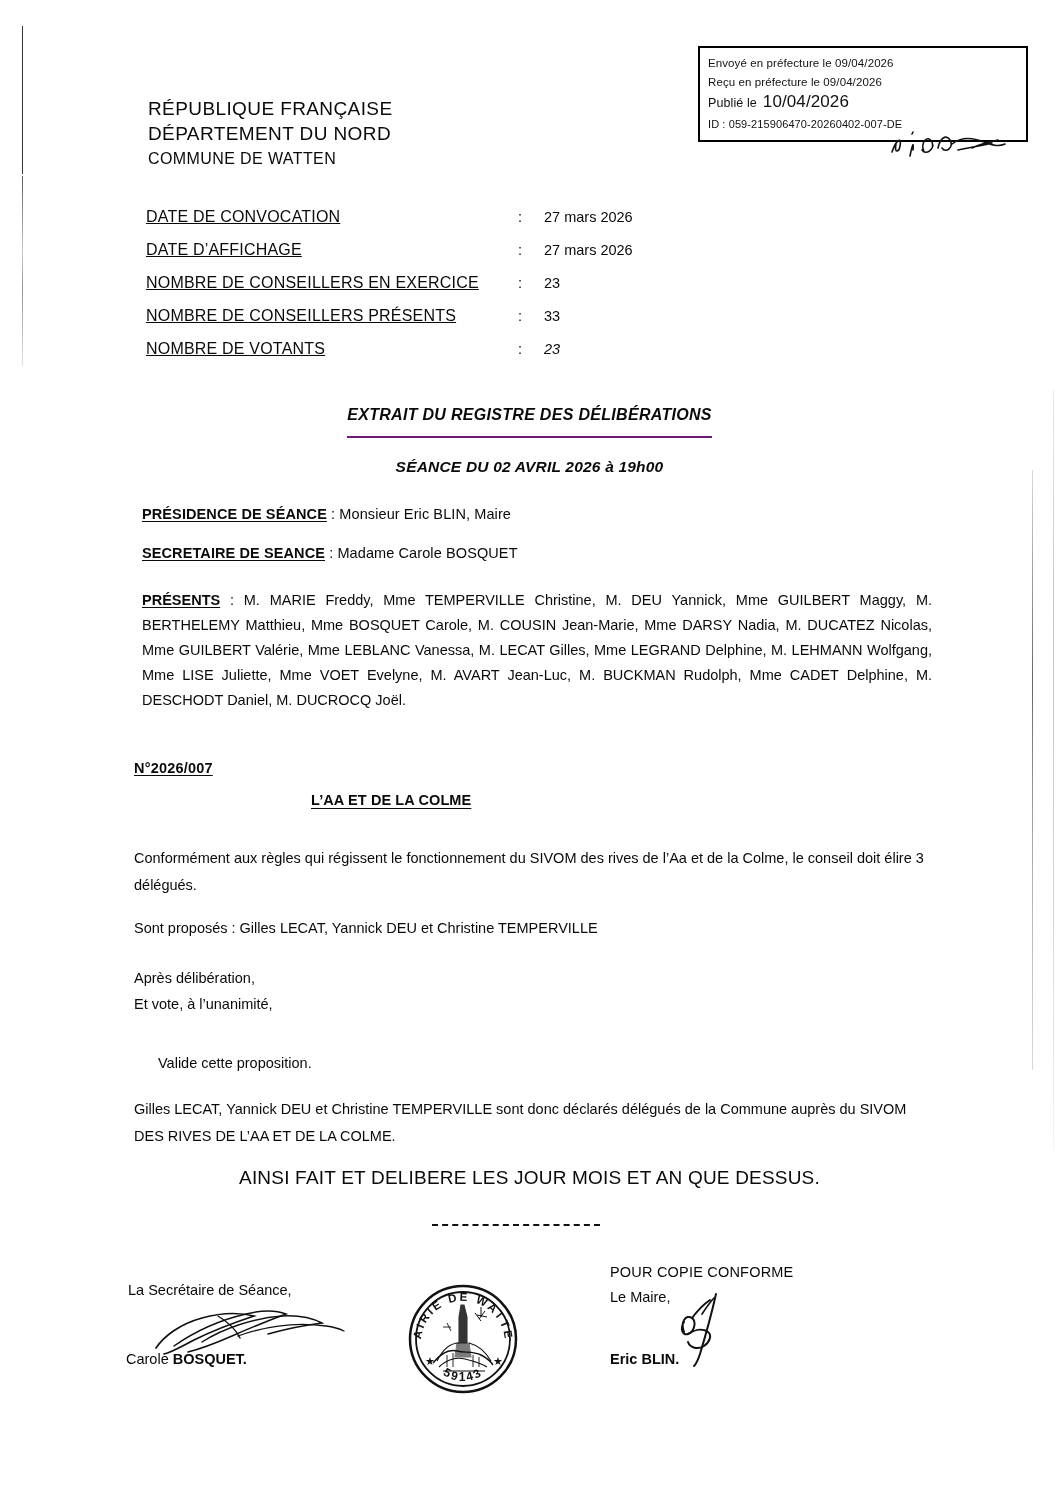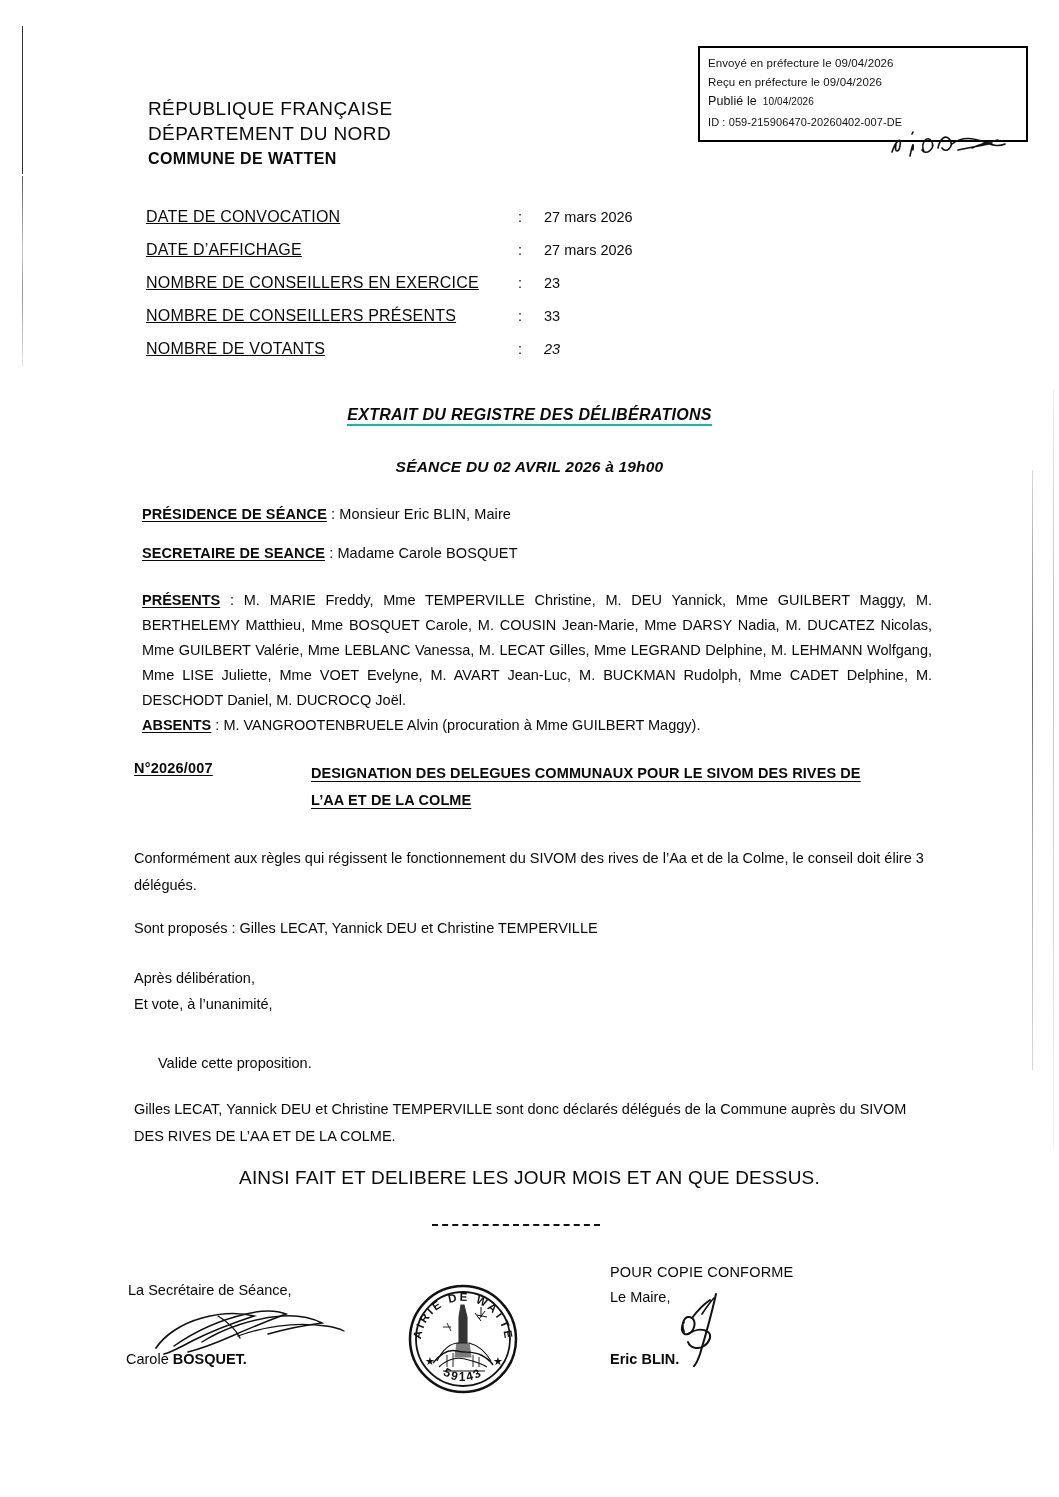--- a/index.html
+++ b/index.html
@@ -63,21 +63,21 @@
     font-size: 11.5px;
     line-height: 19px;
     letter-spacing: 0.1px;
     color: #111;
     white-space: nowrap;
   }
   .prefecture-box .pline.pub {
     font-size: 12.5px;
   }
   .prefecture-box .pline.pub .val {
-    font-size: 10px;
+    font-size: 17px;
     margin-left: 6px;
   }
   .prefecture-box .pline.idline {
     font-size: 11px;
     margin-top: 2px;
   }
   .pref-squiggle {
     position: absolute;
     right: 18px;
     top: 74px;
@@ -92,21 +92,21 @@
     left: 148px;
     top: 96px;
     line-height: 25px;
   }
   .header-block .hline {
     font-size: 19px;
     letter-spacing: 0.4px;
     white-space: nowrap;
   }
   .header-block .hline.bold {
-    font-weight: bold;
+    font-weight: normal;
     font-size: 16px;
   }
 
   
   .meta-table {
     position: absolute;
     left: 146px;
     top: 208px;
     width: 600px;
   }
@@ -140,22 +140,22 @@
     left: 0;
     right: 0;
     top: 406px;
     text-align: center;
     font-size: 16px;
     font-weight: bold;
     font-style: italic;
     letter-spacing: 0.3px;
   }
   .title-extrait span {
-    border-bottom: 2px solid #14b8a6;
-    padding-bottom: 1px;
+    border-bottom: 2px solid #701a75;
+    padding-bottom: 13px;
   }
   .title-seance {
     position: absolute;
     left: 0;
     right: 0;
     top: 458px;
     text-align: center;
     font-size: 15.5px;
     font-weight: bold;
     font-style: italic;
@@ -392,27 +392,24 @@
   <div class="lbl-line presidence">
     <span class="u">PRÉSIDENCE DE SÉANCE</span><span> : Monsieur Eric BLIN, Maire</span>
   </div>
   <div class="lbl-line secretaire">
     <span class="u">SECRETAIRE DE SEANCE</span><span> : Madame Carole BOSQUET</span>
   </div>
 
   <div class="presents">
     <span class="u">PRÉSENTS</span><span> : M. MARIE Freddy, Mme TEMPERVILLE Christine, M. DEU Yannick, Mme GUILBERT Maggy, M. BERTHELEMY Matthieu, Mme BOSQUET Carole, M. COUSIN Jean-Marie, Mme DARSY Nadia, M. DUCATEZ Nicolas, Mme GUILBERT Valérie, Mme LEBLANC Vanessa, M. LECAT Gilles, Mme LEGRAND Delphine, M. LEHMANN Wolfgang, Mme LISE Juliette, Mme VOET Evelyne, M. AVART Jean-Luc, M. BUCKMAN Rudolph, Mme CADET Delphine, M. DESCHODT Daniel, M. DUCROCQ Joël.</span>
   </div>
-  <div class="absents">
-    <span class="u">ABSENTS</span><span> : M. VANGROOTENBRUELE Alvin (procuration à Mme GUILBERT Maggy).</span>
-  </div>
 
   <div class="delib-num">N°2026/007</div>
   <div class="delib-title">
-    <span>DESIGNATION DES DELEGUES COMMUNAUX POUR LE SIVOM DES RIVES DE</span><br>
+    <br>
     <span>L’AA ET DE LA COLME</span>
   </div>
 
   <div class="body-p p-conforme">Conformément aux règles qui régissent le fonctionnement du SIVOM des rives de l’Aa et de la Colme, le conseil doit élire 3 délégués.</div>
   <div class="body-p p-proposes">Sont proposés : Gilles LECAT, Yannick DEU et Christine TEMPERVILLE</div>
 
   <div class="body-p p-conseil">
     <div>Après délibération,</div>
     <div>Et vote, à l’unanimité,</div>
   </div>

